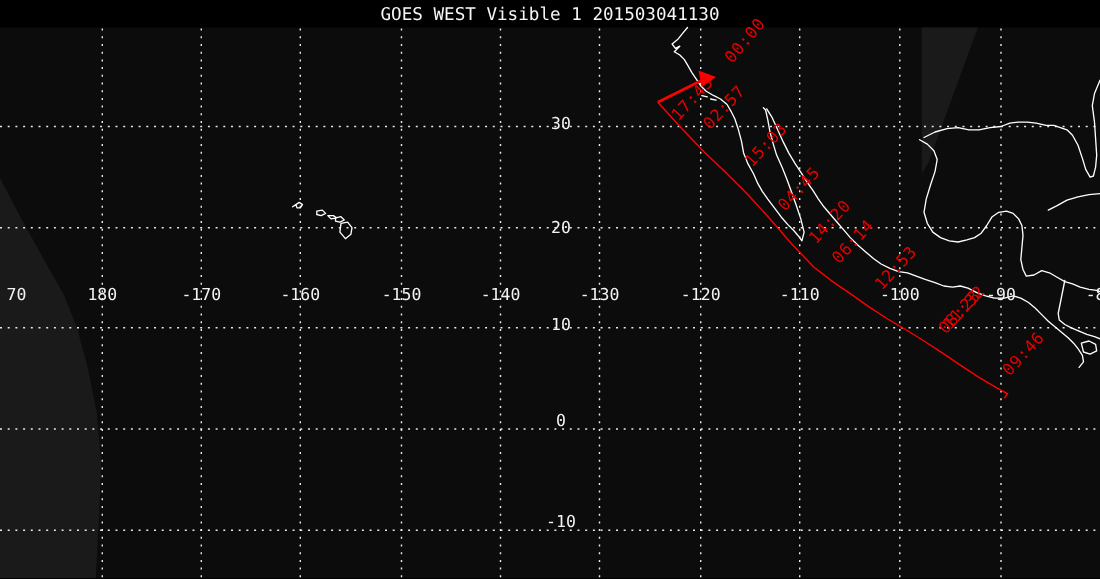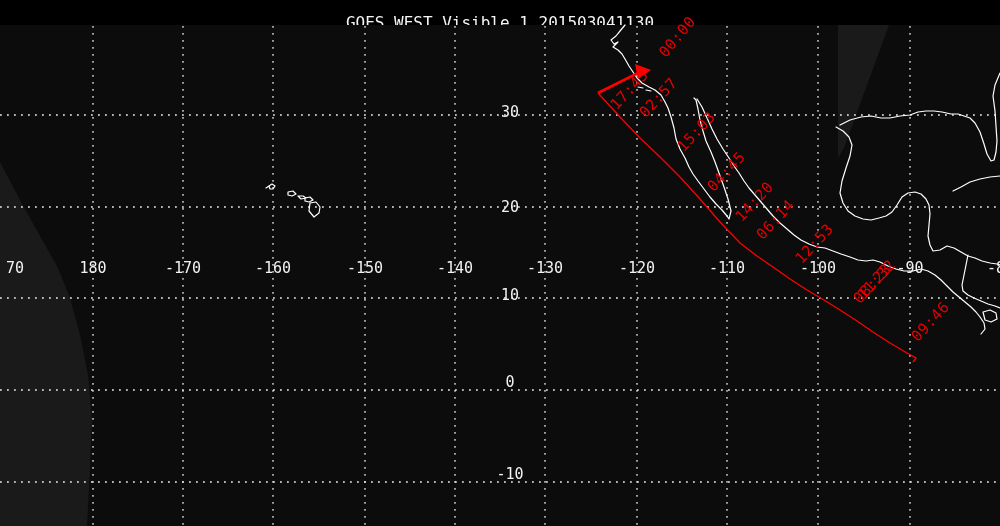--- a/index.html
+++ b/index.html
@@ -1,21 +1,21 @@
 <!DOCTYPE html>
 <html><head>
 <meta charset="utf-8">
 <style>
   html,body{margin:0;padding:0;background:#000;}
   .stage{
     position:relative;width:1000px;height:526px;background:#000;
     overflow:hidden;font-family:"DejaVu Sans Mono", monospace;
   }
   .title{
-    position:absolute;top:10px;left:0;width:1000px;height:25px;
+    position:absolute;top:0;left:0;width:1000px;height:25px;
     text-align:center;color:#f5f5f5;font-size:16px;line-height:25px;
     letter-spacing:0px;white-space:pre;
   }
   svg{position:absolute;left:0;top:0;}
   text{font-family:"DejaVu Sans Mono", monospace;}
 </style>
 </head>
 <body>
 
 <div class="stage">

